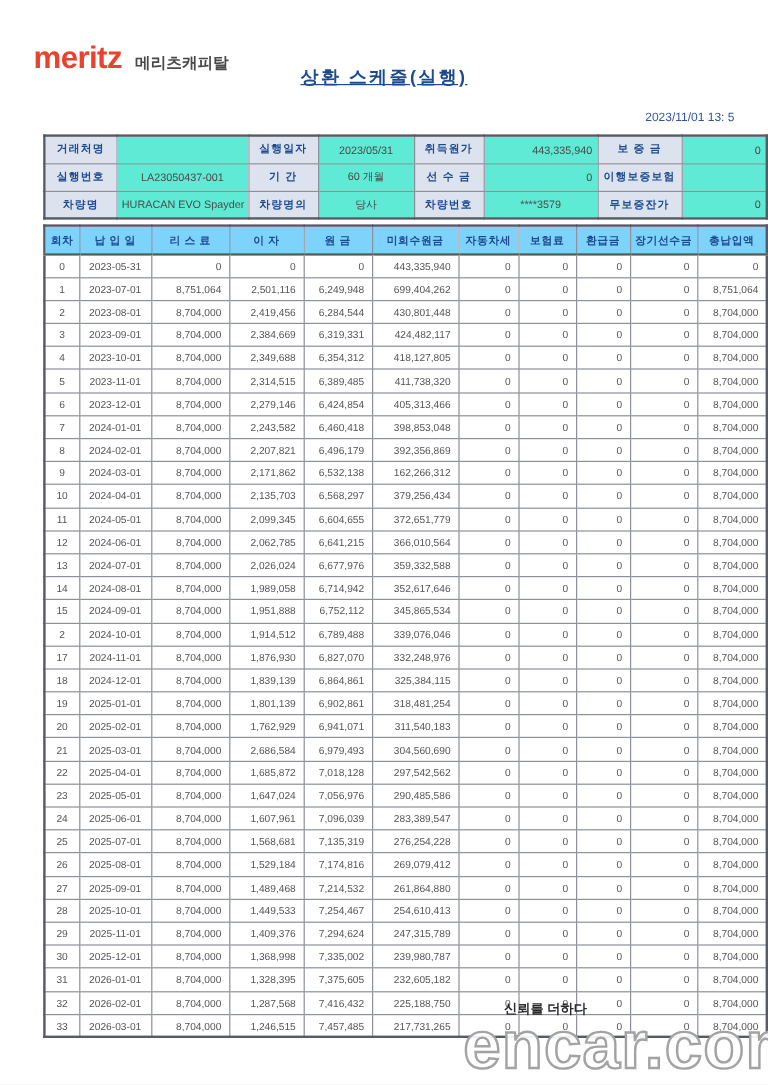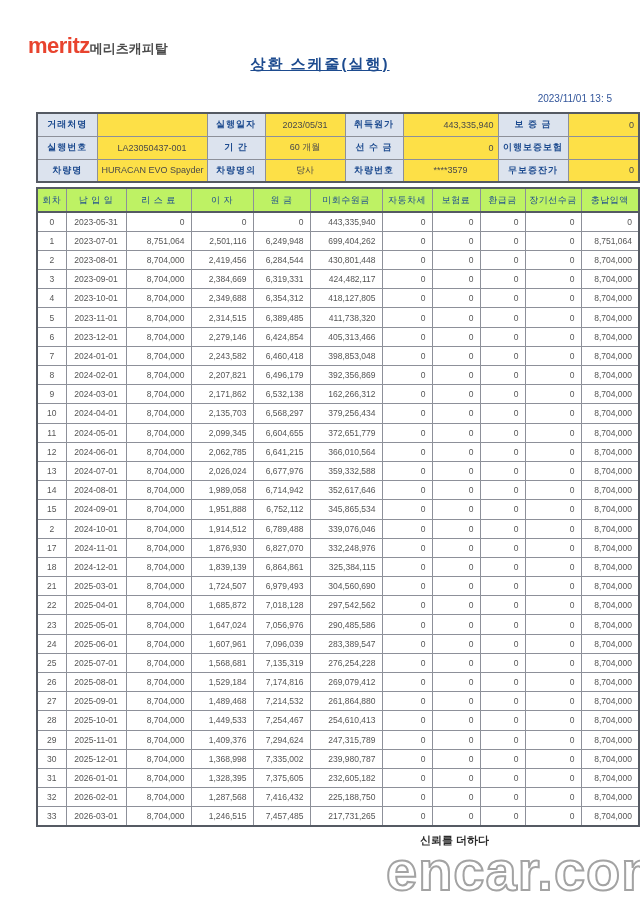--- a/index.html
+++ b/index.html
@@ -5,46 +5,46 @@
   * { margin:0; padding:0; box-sizing:border-box; }
   html,body { background:#e9e9e9; }
   .page {
     position:relative; width:640px; height:904px; margin:0 auto;
     background:#ffffff; overflow:hidden;
     font-family:"Liberation Sans","DejaVu Sans",sans-serif;
     color:#4a4a4a;
   }
   
   .logo { position:absolute; left:28px; top:33px; white-space:nowrap; }
-  .logo-en { font-size:22px; font-weight:bold; color:#e8432e; letter-spacing:-0.5px; }
-  .logo-kr { font-size:13px; font-weight:bold; color:#4a4a4a; margin-left:0; }
+  .logo-en { font-size:26px; font-weight:bold; color:#e8432e; letter-spacing:-0.5px; }
+  .logo-kr { font-size:13px; font-weight:bold; color:#4a4a4a; margin-left:11px; }
   .title {
     position:absolute; left:0; top:55px; width:100%; text-align:center;
     font-size:15px; font-weight:bold; color:#1d4b8f; letter-spacing:2px;
     text-decoration:underline;
   }
   .printed-at {
     position:absolute; right:28px; top:93px; font-size:10px; color:#33569b;
   }
   
   table { border-collapse:collapse; table-layout:fixed; }
   td, th { border:1px solid #8d9099; overflow:hidden; white-space:nowrap; }
   
   .info-table { position:absolute; left:36px; top:112px; width:602px; border:2px solid #555a63; }
   .info-table td { height:23px; font-size:9px;margin-left:20px; }
   .info-table td.lbl {
     background:#dce3ee; color:#1d4b8f; font-weight:bold; text-align:center; letter-spacing:1px;
   }
-  .info-table td.val { background:#fde047; text-align:center; padding:0 4px; }
+  .info-table td.val { background:#5eead4; text-align:center; padding:0 4px; }
   .info-table tr td.val.num { text-align:right; }
   .info-table tr:nth-child(3) td:nth-child(2) { text-align:left; }
   
   .sched-table { position:absolute; left:36px; top:187px; width:602px; border:2px solid #555a63; }
   .sched-table th {
-    height:24px; background:#bef264; color:#1d4b8f; font-weight:normal; font-size:9px;
+    height:24px; background:#7dd3fc; color:#1d4b8f; font-weight:bold; font-size:9px;
     letter-spacing:0.5px; border-bottom:2px solid #555a63;
   }
   .sched-table td { height:19.2px; font-size:8.5px; color:#555; background:#fff; }
   .sched-table td.c { text-align:center; }
   .sched-table td.r { text-align:right; padding-right:6px; }
   
   .slogan {
     position:absolute; left:420px; top:833px; font-size:11px; font-weight:bold;
     color:#2b2b2b; z-index:5;
   }
@@ -384,24 +384,50 @@
           <td class="r">1,839,139</td>
           <td class="r">6,864,861</td>
           <td class="r">325,384,115</td>
           <td class="r">0</td>
           <td class="r">0</td>
           <td class="r">0</td>
           <td class="r">0</td>
           <td class="r">8,704,000</td>
         </tr>
         <tr>
+          <td class="c">19</td>
+          <td class="c">2025-01-01</td>
+          <td class="r">8,704,000</td>
+          <td class="r">1,801,139</td>
+          <td class="r">6,902,861</td>
+          <td class="r">318,481,254</td>
+          <td class="r">0</td>
+          <td class="r">0</td>
+          <td class="r">0</td>
+          <td class="r">0</td>
+          <td class="r">8,704,000</td>
+        </tr>
+        <tr>
+          <td class="c">20</td>
+          <td class="c">2025-02-01</td>
+          <td class="r">8,704,000</td>
+          <td class="r">1,762,929</td>
+          <td class="r">6,941,071</td>
+          <td class="r">311,540,183</td>
+          <td class="r">0</td>
+          <td class="r">0</td>
+          <td class="r">0</td>
+          <td class="r">0</td>
+          <td class="r">8,704,000</td>
+        </tr>
+        <tr>
           <td class="c">21</td>
           <td class="c">2025-03-01</td>
           <td class="r">8,704,000</td>
-          <td class="r">1,724,507</td>
+          <td class="r">2,686,584</td>
           <td class="r">6,979,493</td>
           <td class="r">304,560,690</td>
           <td class="r">0</td>
           <td class="r">0</td>
           <td class="r">0</td>
           <td class="r">0</td>
           <td class="r">8,704,000</td>
         </tr>
         <tr>
           <td class="c">22</td>

